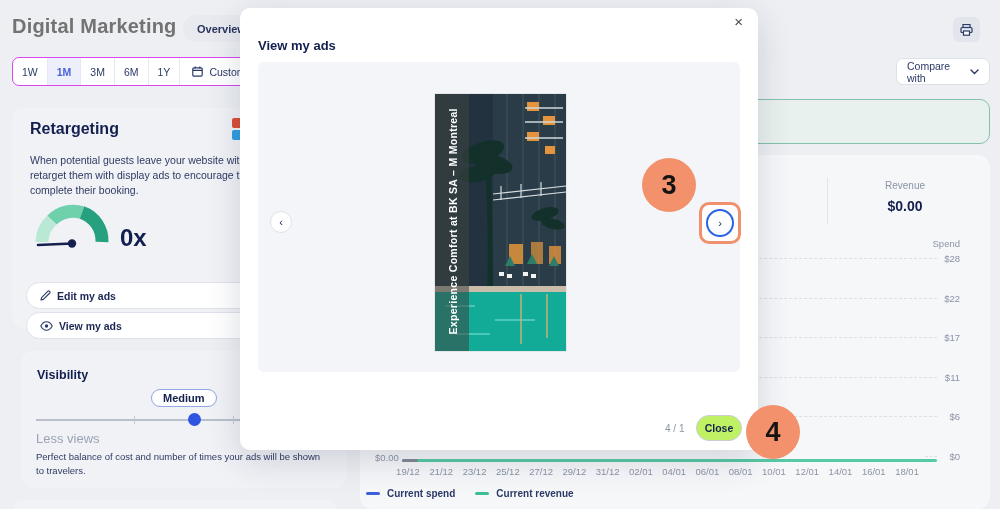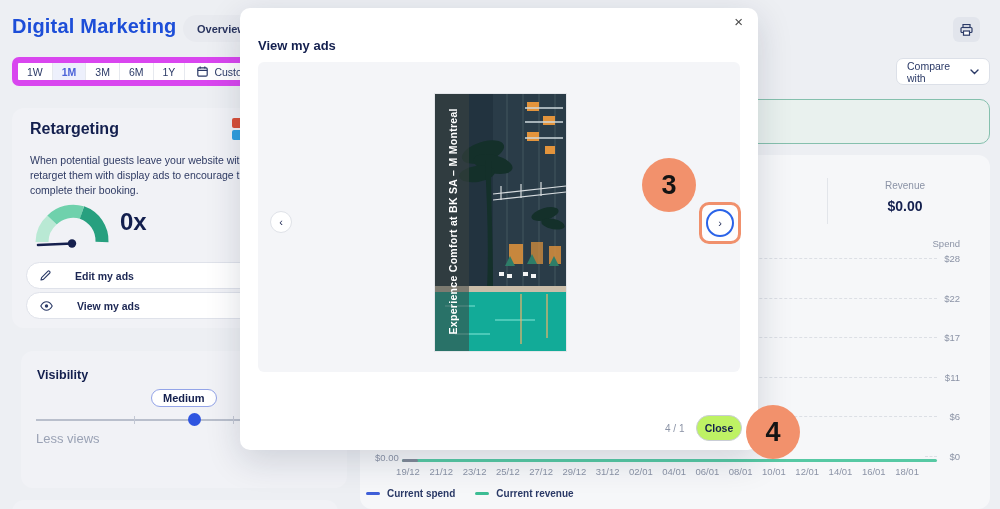--- a/index.html
+++ b/index.html
@@ -1,41 +1,41 @@
 <!DOCTYPE html>
 <html><head>
 <meta charset="utf-8">
 <style>
   * { margin:0; padding:0; box-sizing:border-box; }
   html,body { width:1000px; height:509px; overflow:hidden; }
   body { font-family:"Liberation Sans", sans-serif; background:#edeff3; position:relative; color:#1b2653; }
   .abs { position:absolute; }
 
   
-  .page-title { left:12px; top:15px; font-size:20px; font-weight:800; color:#1d4ed8; letter-spacing:.2px; }
+  .page-title { left:12px; top:15px; font-size:20px; font-weight:800; color:#737373; letter-spacing:.2px; }
   .overview-pill { left:183px; top:15px; height:27px; padding:0 14px; background:#e8eaef; border-radius:14px; display:flex; align-items:center; font-size:11px; font-weight:600; color:#2a355f; }
   .print-btn { left:953px; top:17px; width:27px; height:25px; background:#e2e5ec; border-radius:6px; display:flex; align-items:center; justify-content:center; cursor:pointer; }
 
   
-  .range-bar { left:12px; top:57px; height:29px; background:#fff; border:6px solid #d946ef; border-radius:7px; display:flex; align-items:stretch; overflow:hidden; }
+  .range-bar { left:12px; top:57px; height:29px; background:#fff; border:1px solid #d946ef; border-radius:7px; display:flex; align-items:stretch; overflow:hidden; }
   .range-item { padding:0 9px; display:flex; align-items:center; font-size:10.5px; color:#2b3a67; border-right:1px solid #e6e9ef; cursor:pointer; }
   .range-item.active { background:#edf0fc; color:#4c63d8; font-weight:700; }
   .range-item.custom { padding:0 12px; gap:6px; border-right:none; }
 
   .compare-btn { left:896px; top:58px; width:94px; height:27px; background:#fff; border:1px solid #dce0e8; border-radius:7px; display:flex; align-items:center; justify-content:space-between; padding:0 10px; font-size:10.5px; color:#2b3a67; cursor:pointer; }
 
   
   .card { background:#f1f2f6; border-radius:12px; }
   .retarget-card { left:12px; top:108px; width:326px; height:220px; }
   .retarget-title { left:30px; top:120px; font-size:16px; font-weight:800; color:#131f4e; }
   .retarget-logo { left:232px; top:118px; width:10px; }
   .retarget-logo .sq { width:10px; height:10px; border-radius:2px; }
   .retarget-desc { left:30px; top:153px; width:302px; font-size:10.5px; line-height:1.42; color:#2e3a63; }
   .multiplier { left:120px; top:210px; font-size:24px; font-weight:800; color:#131f4e; }
-  .pill-btn { left:26px; width:318px; height:27px; background:#fff; border:1px solid #dfe2ea; border-radius:16px; display:flex; align-items:center; gap:24px; padding:0 13px; font-size:10.5px; font-weight:600; color:#1b2653; cursor:pointer; }
+  .pill-btn { left:26px; width:318px; height:27px; background:#fff; border:1px solid #dfe2ea; border-radius:16px; display:flex; align-items:center; gap:6px; padding:0 13px; font-size:10.5px; font-weight:600; color:#1b2653; cursor:pointer;margin-top:20px; }
 
   .visibility-card { left:21px; top:351px; width:326px; height:137px; }
   .level-pill { left:142px; top:389px; height:18px; padding:0 11px; background:#fff; border:1.5px solid #93a4e8; border-radius:11px; display:flex; align-items:center; font-size:11px; font-weight:700; color:#131f4e; }
   .slider { left:27px; top:418px; width:296px; height:10px; cursor:pointer; }
   .slider .track { position:absolute; top:4px; left:0; right:0; height:2px; background:#b9bfcc; }
   .slider .tick { position:absolute; top:1px; width:1px; height:8px; background:#c3c8d4; }
   .slider .knob { position:absolute; top:-2px; left:152px; width:13px; height:13px; border-radius:50%; background:#2f55e0; }
   .slider-note { left:27px; top:431px; font-size:13px; color:#9aa2b5; }
   .visibility-desc { left:27px; top:450px; width:290px; font-size:9.5px; line-height:1.5; color:#2e3a63; }
   .third-card { left:12px; top:500px; width:326px; height:14px; border-radius:12px 12px 0 0; }
@@ -136,21 +136,21 @@
   <div class="abs retarget-desc" style="left:18px; top:45px;">When potential guests leave your website without booking, retarget them with display ads to encourage them to return and complete their booking.</div>
   <div class="abs" style="left:18px; top:90px;">
     <svg width="80" height="50" viewBox="0 0 80 50">
       <path d="M 12 44 A 30 30 0 0 1 22 22" fill="none" stroke="#b9e9d4" stroke-width="13"></path>
       <path d="M 22 22 A 30 30 0 0 1 52 14.5" fill="none" stroke="#6fd1ac" stroke-width="13"></path>
       <path d="M 52 14.5 A 30 30 0 0 1 72 44" fill="none" stroke="#27a07f" stroke-width="13"></path>
       <line x1="42" y1="45.5" x2="8" y2="47" stroke="#16204e" stroke-width="2.6" stroke-linecap="round"></line>
       <circle cx="42" cy="45.5" r="4.2" fill="#16204e"></circle>
     </svg>
   </div>
-  <div class="abs multiplier" style="left:108px; top:100px;">0x</div>
+  <div class="abs multiplier" style="left:108px; top:116px;">0x</div>
   <div class="abs pill-btn" style="left:14px; top:154px;">
     <span>
       <svg width="11" height="11" viewBox="0 0 11 11">
           <path d="M1 10 L1.6 7.6 L8 1.2 A 0.9 0.9 0 0 1 9.3 1.2 L9.8 1.7 A 0.9 0.9 0 0 1 9.8 3 L3.4 9.4 Z" fill="none" stroke="#2b3a67" stroke-width="1.1" stroke-linejoin="round"></path>
         </svg>
     </span>
     <span>Edit my ads</span>
   </div>
   <div class="abs pill-btn" style="left:14px; top:184px;">
     <span>
@@ -166,20 +166,21 @@
 <div class="abs card visibility-card">
   <div class="abs" style="left:16px; top:17px; font-size:12.5px; font-weight:800; color:#131f4e;">Visibility</div>
   <div class="abs level-pill" style="left:130px; top:38px;">Medium</div>
   <div class="abs slider" style="left:15px; top:64px;">
     <div class="track"></div>
     <div class="tick" style="left:98px;"></div>
     <div class="tick" style="left:197px;"></div>
     <div class="knob"></div>
   </div>
   <div class="abs slider-note" style="left:15px; top:80px;">Less views</div>
+  <div class="abs visibility-desc" style="left:15px; top:99px;">Perfect balance of cost and number of times your ads will be shown to travelers.</div>
 </div>
 
 <div class="abs card third-card"></div>
 
 <div class="abs green-box"></div>
 
 <div class="abs chart-card"></div>
 <div class="abs stat stat-left">
   <div class="lbl">Spend</div>
   <div class="val">$0.00</div>

